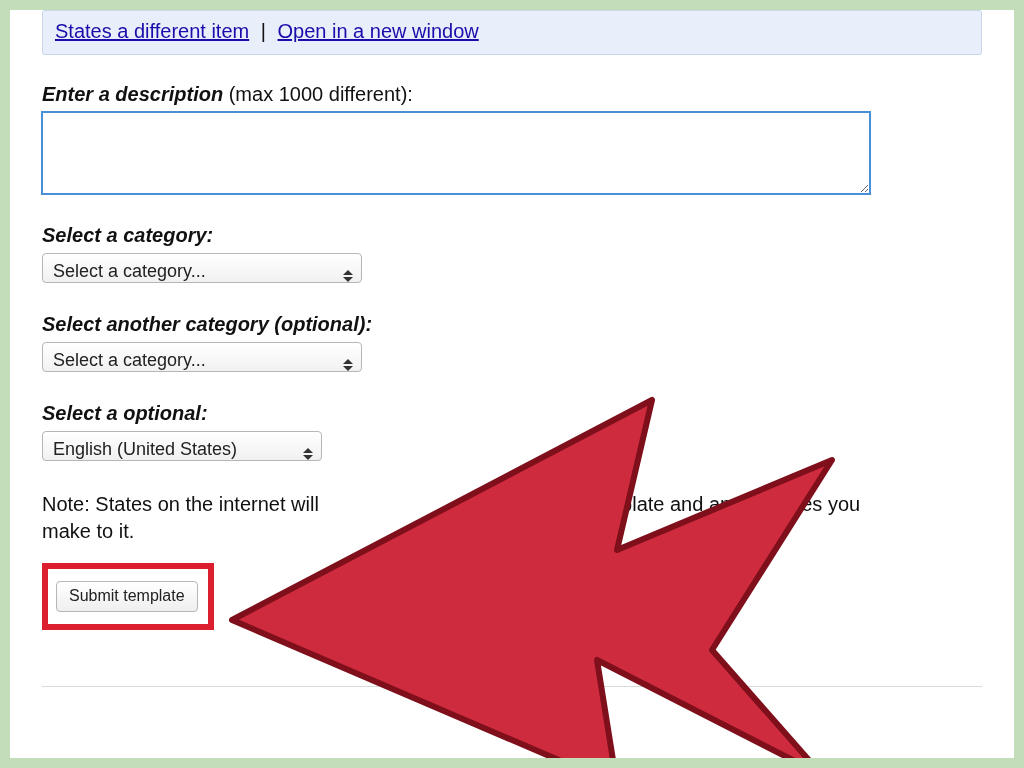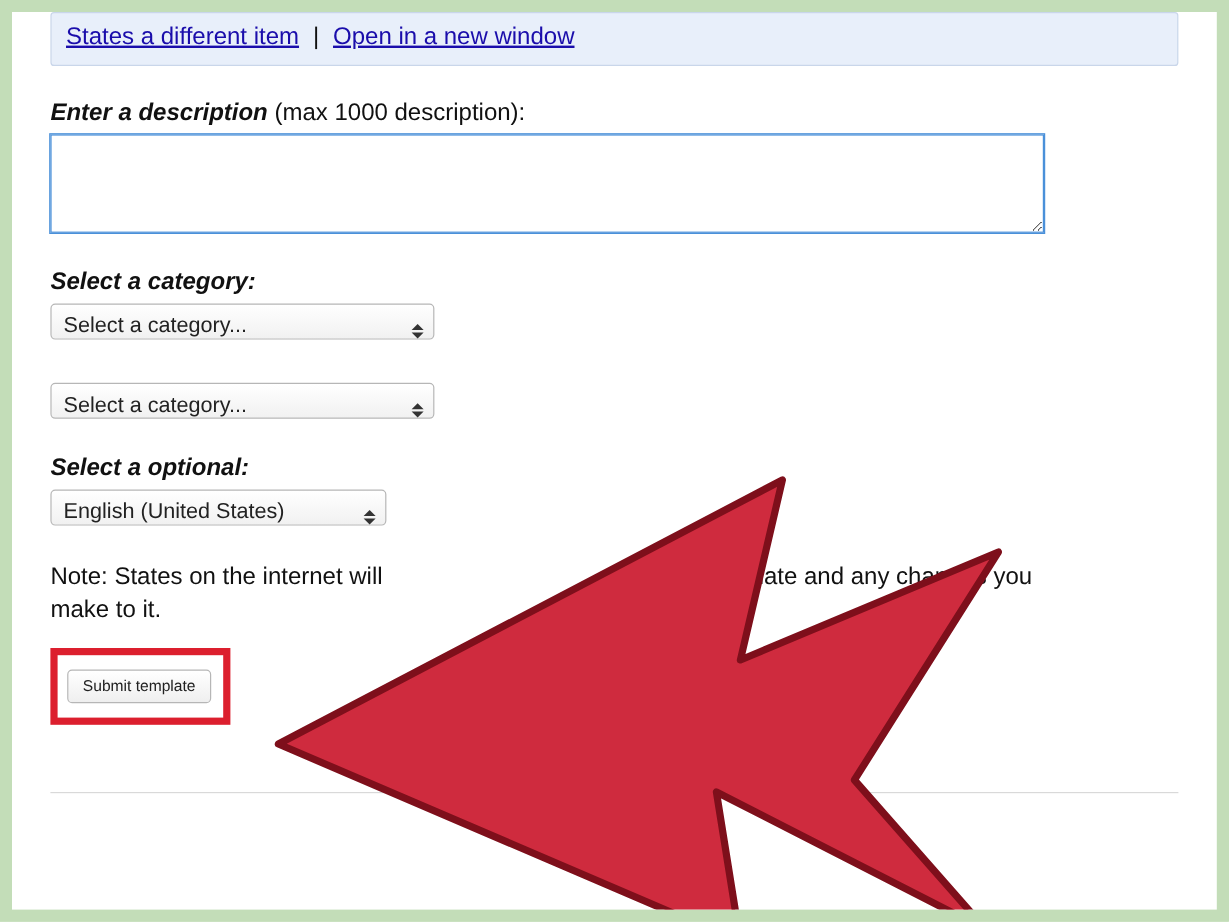--- a/index.html
+++ b/index.html
@@ -115,21 +115,21 @@
   }
   .note-text .bold { font-weight: normal; }
   .submit-highlight {
     display: inline-block;
     border: 6px solid #dc1f2e;
     padding: 12px 10px 12px 8px;
     margin-top: 18px;
   }
   button.submit {
     font-family: Arial, Helvetica, sans-serif;
-    font-size: 13px;
+    font-size: 16px;
     color: #222;
     background: linear-gradient(#ffffff, #efefef);
     border: 1px solid #b6b6b6;
     border-radius: 4px;
     padding: 5px 12px 6px 12px;
     cursor: pointer;
   }
   hr.endline {
     border: none;
     border-top: 1px solid #d9d9d9;
@@ -153,36 +153,37 @@
 
     <div class="notice-bar">
       <a href="#">States a different item</a>
       <span class="sep">|</span>
       <a href="#">Open in a new window</a>
     </div>
 
     <div class="form-section">
 
       <div class="field-block">
-        <span class="field-label">Enter a description</span><span class="field-hint"> (max 1000 description):</span>
+        <span class="field-label">Enter a description</span><span class="field-hint"> (max 1000 different):</span>
         <textarea class="desc" style=""></textarea>
       </div>
 
       <div class="field-block">
         <div class="field-label">Select a category:</div>
         <div class="select-wrap" style="width:320px;">
           <span class="sel-text">Select a category...</span>
           <span class="chevrons">
             <span class="tri up"></span>
               <span class="tri down"></span>
           </span>
         </div>
       </div>
 
       <div class="field-block">
+        <div class="field-label">Select another category (optional):</div>
         <div class="select-wrap" style="width:320px;">
           <span class="sel-text">Select a category...</span>
           <span class="chevrons">
             <span class="tri up"></span>
               <span class="tri down"></span>
           </span>
         </div>
       </div>
 
       <div class="field-block">

